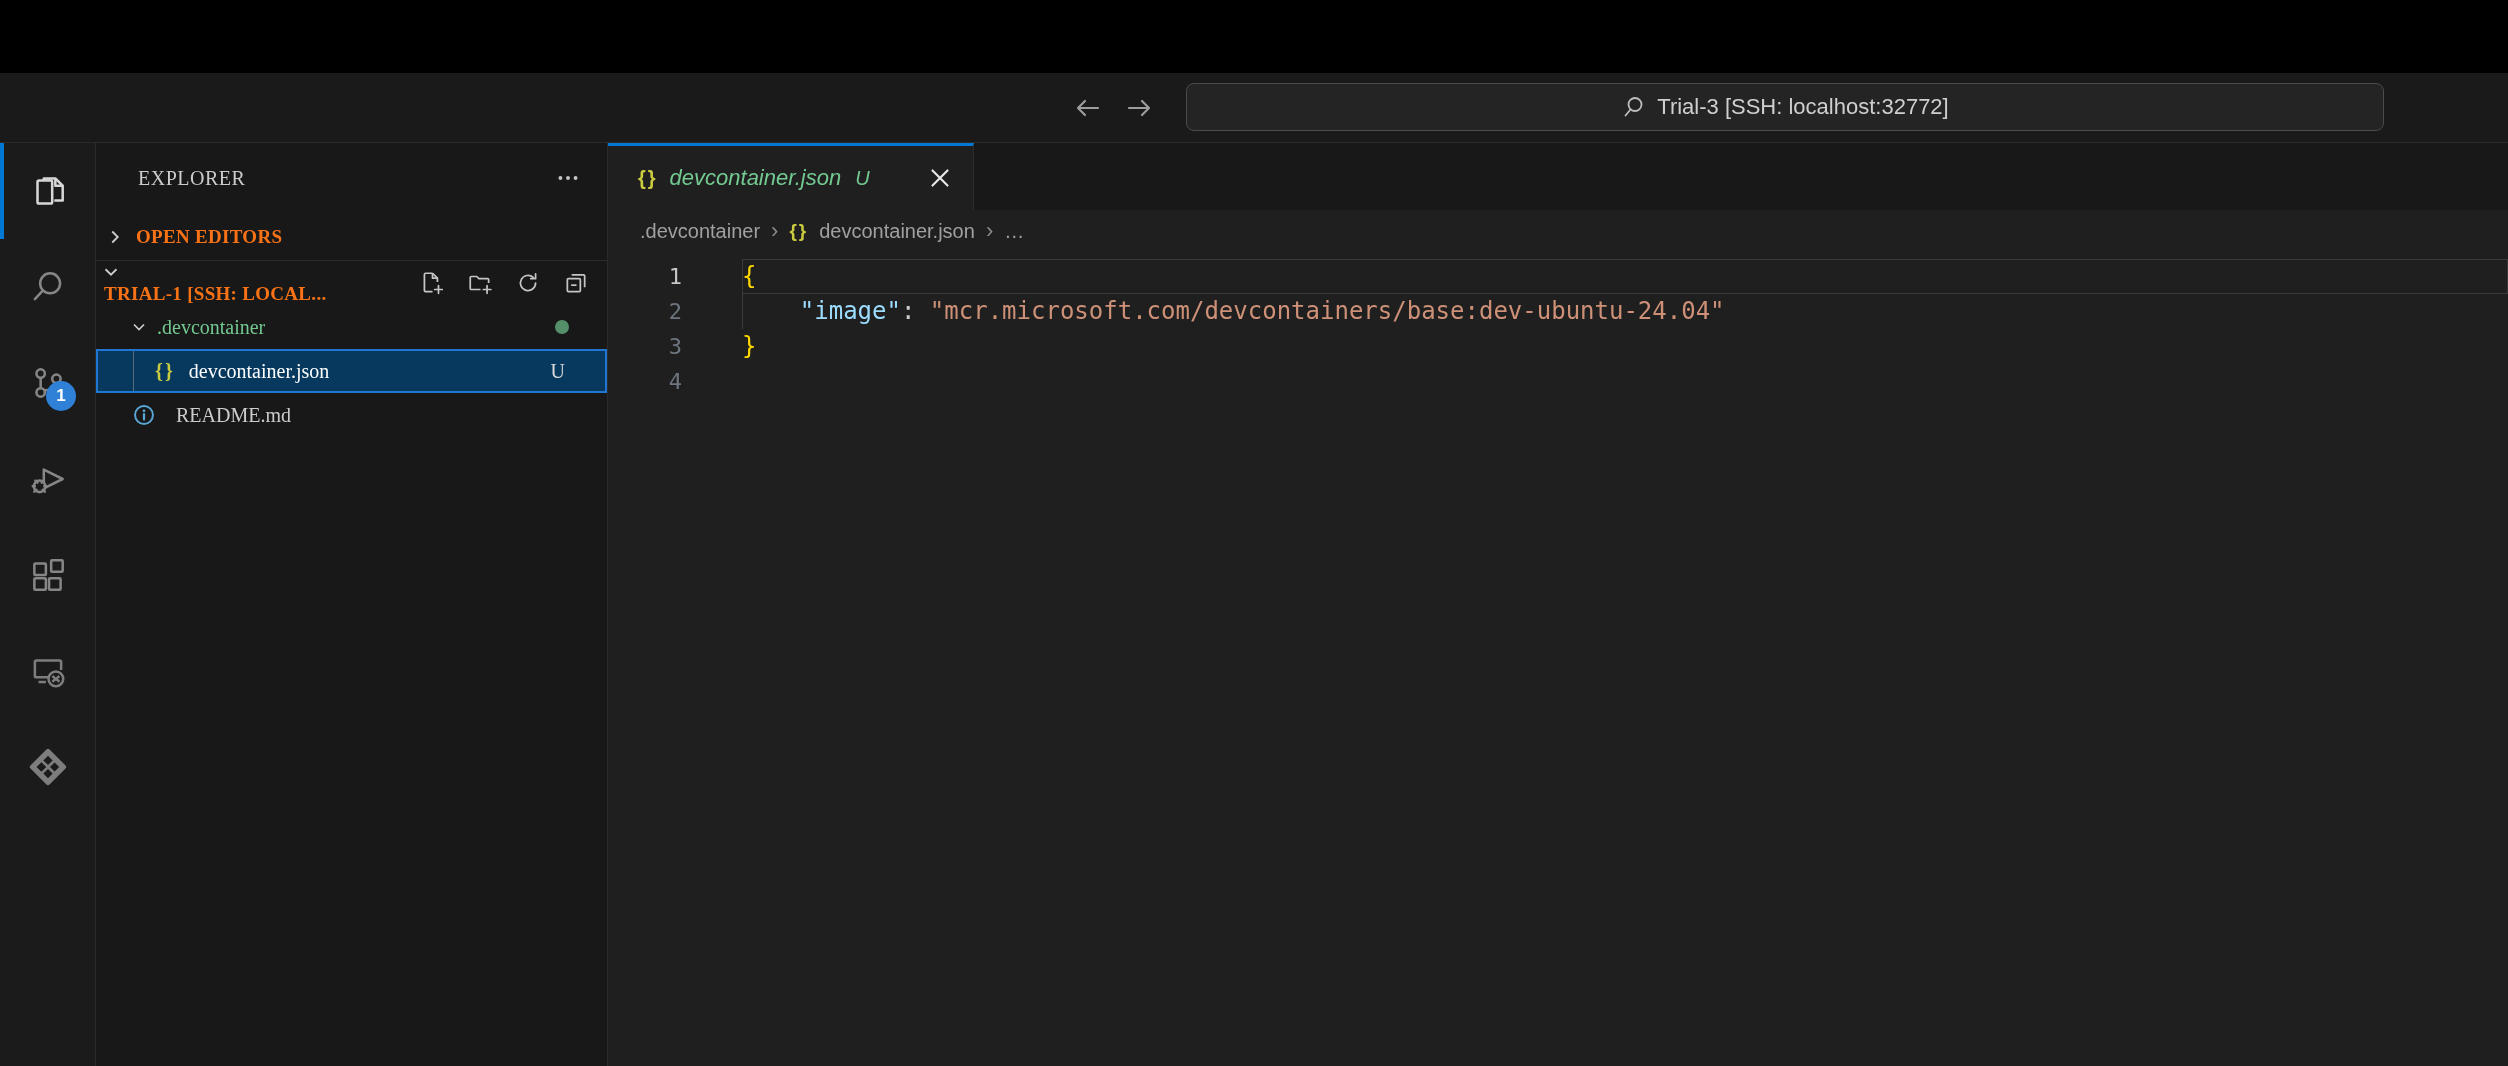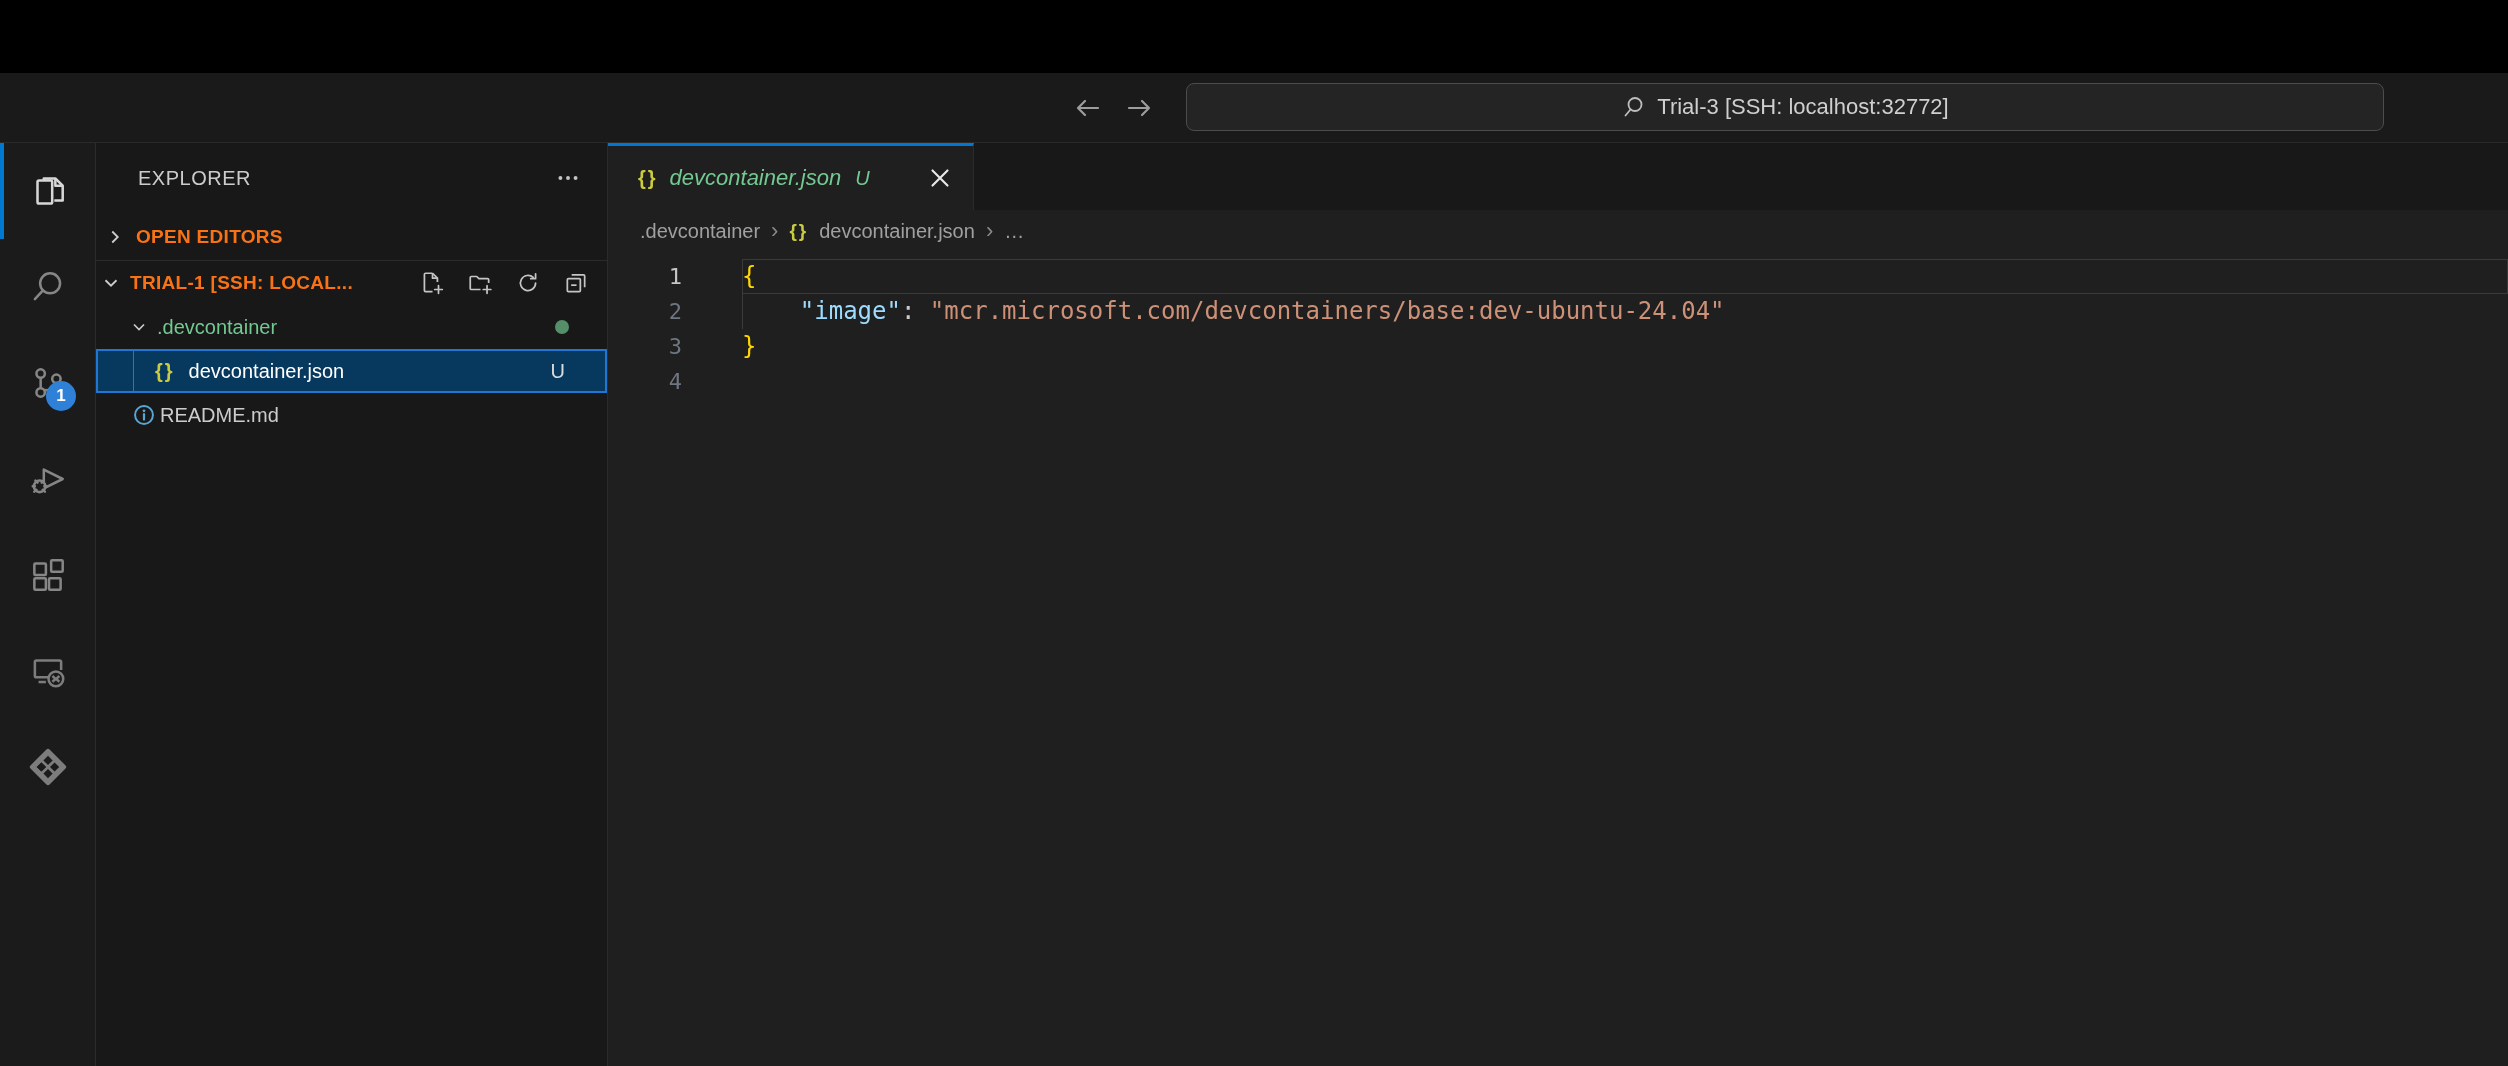--- a/index.html
+++ b/index.html
@@ -23,41 +23,41 @@
   #activity-bar{left:0;top:143px;width:96px;bottom:0;background:#1b1b1b;
                 border-right:1px solid #2b2b2b;box-sizing:border-box;}
   .ab-cell{position:relative;width:95px;height:96px;display:flex;align-items:center;justify-content:center;}
   .ab-cell.active::before{content:"";position:absolute;left:0;top:0;width:4px;height:96px;background:#0078d4;}
   .ab-badge{position:absolute;left:46px;top:46px;width:30px;height:30px;border-radius:50%;
             background:#2f81d7;color:#fff;font-size:17px;font-weight:700;
             display:flex;align-items:center;justify-content:center;}
 
   
   #sidebar{left:96px;top:143px;width:512px;bottom:0;background:#181818;
-           border-right:1px solid #2b2b2b;box-sizing:border-box;}
+           border-right:1px solid #2b2b2b;box-sizing:border-box;font-family:Liberation Serif, serif;}
   #sb-header{height:70px;display:flex;align-items:center;position:relative;}
   #sb-title{margin-left:42px;font-size:20px;color:#cccccc;letter-spacing:.5px;}
   #sb-more{position:absolute;right:26px;top:0;height:70px;display:flex;align-items:center;}
   #open-editors{height:48px;display:flex;align-items:center;border-bottom:1px solid #2b2b2b;box-sizing:border-box;}
   .sec-label{font-size:19px;font-weight:700;color:#f97316;letter-spacing:.3px;}
-  #ws-header{height:44px;display:flex;align-items:center;position:relative;}
+  #ws-header{height:44px;display:flex;align-items:flex-start;position:relative;flex-direction:column;}
   #ws-actions{position:absolute;right:18px;top:0;height:44px;display:flex;align-items:center;gap:22px;}
   .tree-row{height:44px;display:flex;align-items:center;position:relative;font-size:20px;color:#cccccc;box-sizing:border-box;}
   #row-folder .lbl{color:#73c991;margin-left:8px;}
   #row-folder .chev{margin-left:33px;}
   .dot-badge{position:absolute;right:38px;top:15px;width:14px;height:14px;border-radius:50%;
              background:#73c991;opacity:.68;}
   #row-file-sel{background:#07395f;border:2px solid #1f76d3;color:#ffffff;}
   #row-file-sel .indent-guide{position:absolute;left:35px;top:0;bottom:0;width:1px;background:#5a6a78;}
   .braces{font-weight:700;color:#cbcb41;letter-spacing:2px;}
   #row-file-sel .braces{margin-left:57px;font-size:20px;}
   #row-file-sel .lbl{margin-left:14px;}
   .git-u{position:absolute;right:40px;font-size:20px;color:#dcdcdc;}
   #row-readme .info-ic{margin-left:36px;}
-  #row-readme .lbl{margin-left:4px;}
+  #row-readme .lbl{margin-left:20px;}
 
   
   #editor{left:608px;top:143px;right:0;bottom:0;background:#1f1f1f;}
   #tabstrip{position:absolute;top:0;left:0;right:0;height:67px;background:#181818;}
   #tab-active{position:absolute;left:0;top:0;width:366px;height:67px;background:#1f1f1f;
               border-top:3px solid #0078d4;border-right:1px solid #2b2b2b;box-sizing:border-box;
               display:flex;align-items:center;padding:0 20px 0 30px;}
   #tab-active .braces{font-size:20px;}
   #tab-label{margin-left:12px;font-size:22px;font-style:italic;color:#73c991;}
   #tab-u{margin-left:14px;font-size:20px;font-style:italic;color:#73c991;}

